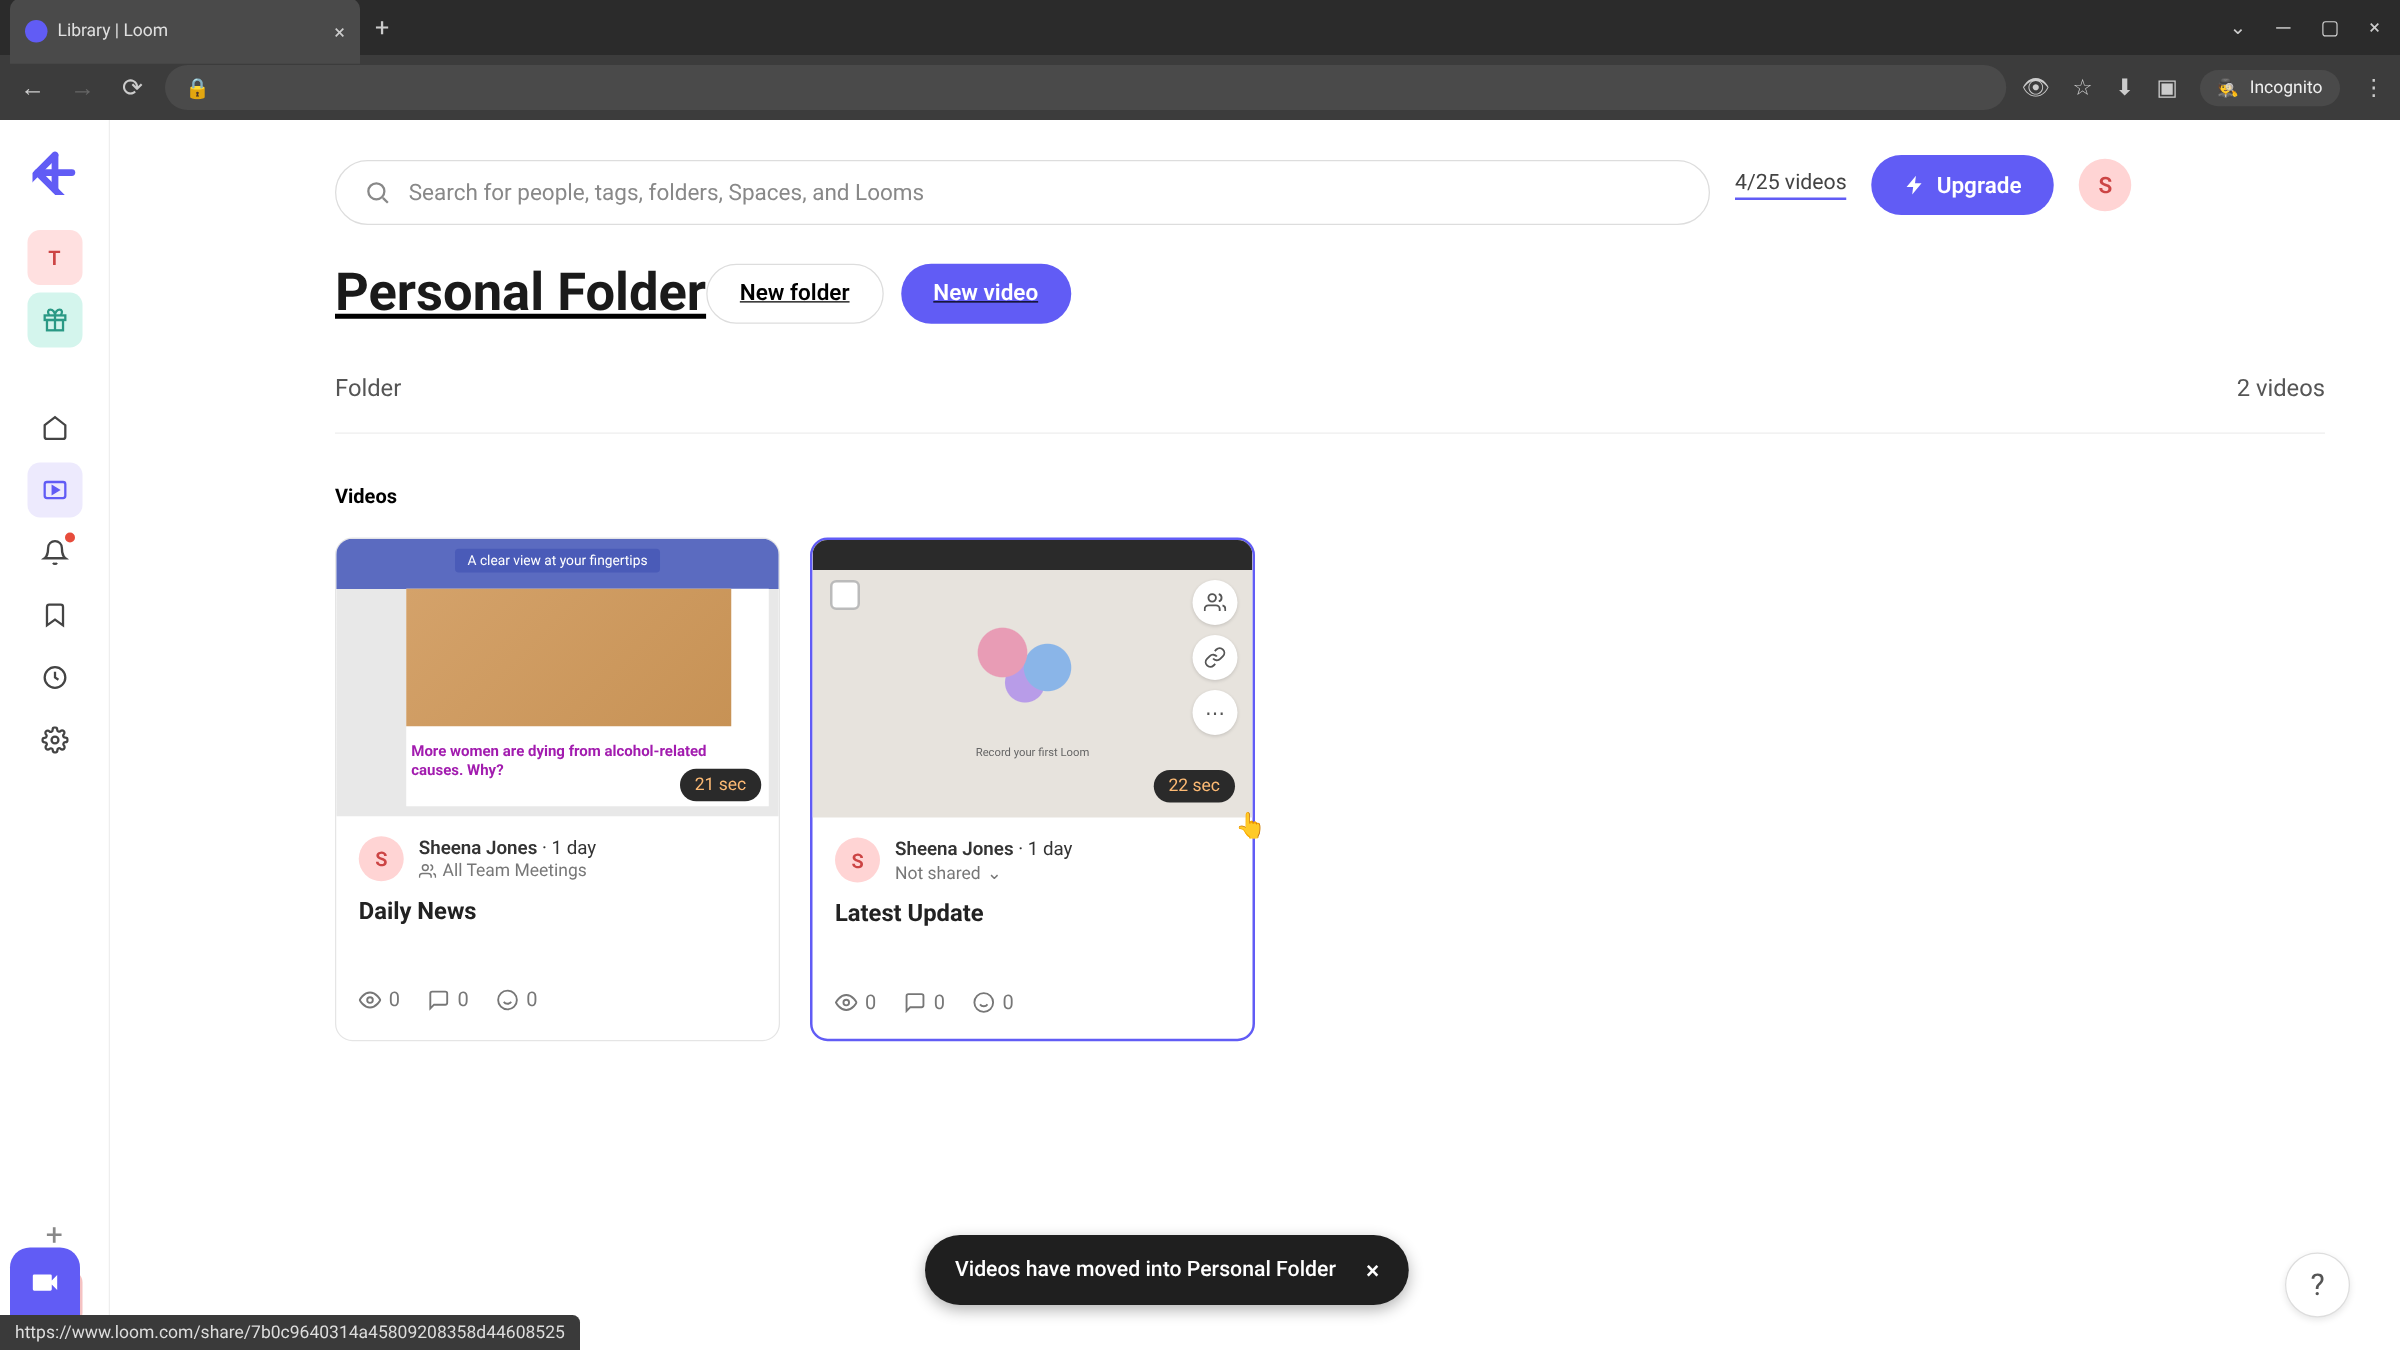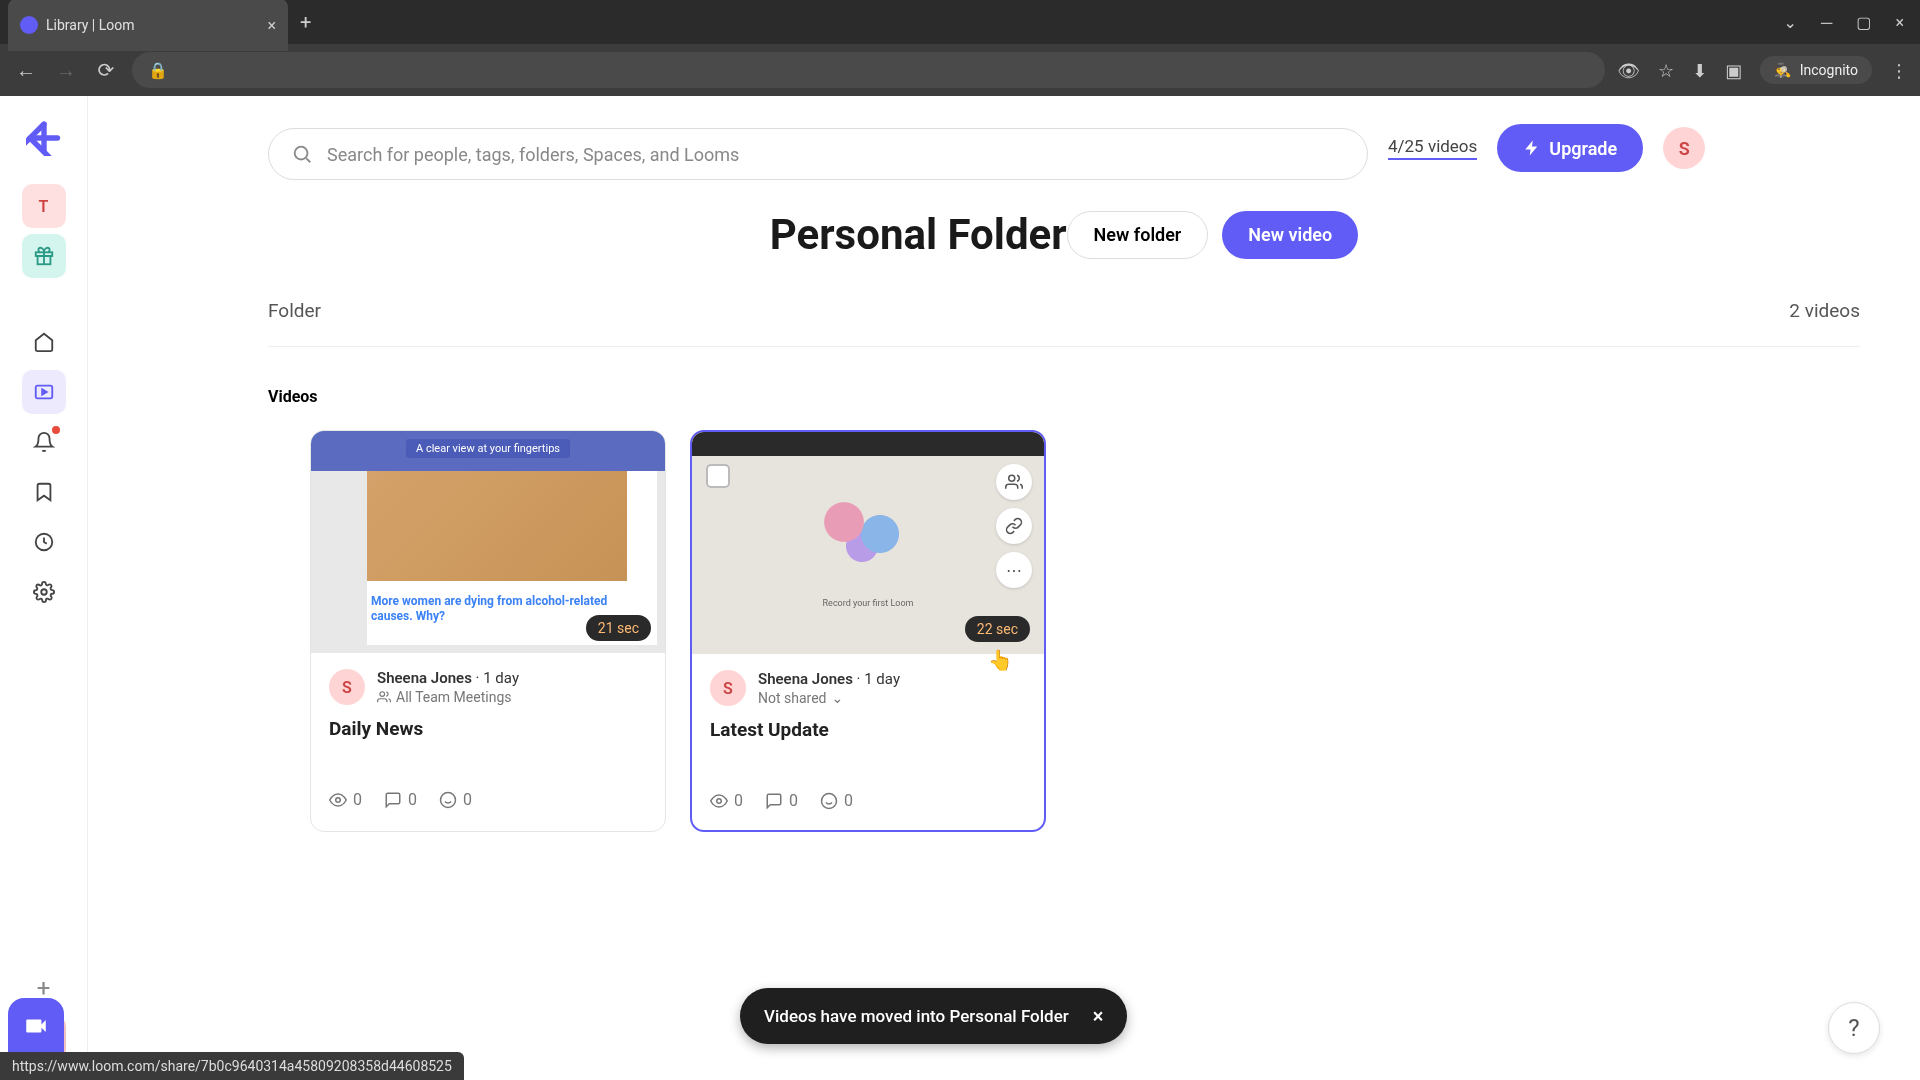--- a/index.html
+++ b/index.html
@@ -35,39 +35,39 @@
 .sidebar-item.avatar-a { background: #f5c2c2; color: #a33; font-weight: 600; font-size: 15px; }
 .badge-dot { position: absolute; top: 6px; right: 6px; width: 8px; height: 8px; background: #e74c3c; border-radius: 50%; }
 
 .main { flex: 1; padding: 20px 60px 20px 180px; overflow-y: auto; }
 .top-bar { display: flex; align-items: center; gap: 20px; margin-bottom: 30px; }
 .search-box { flex: 1; max-width: 1100px; border: 1px solid #ddd; border-radius: 28px; height: 52px; display: flex; align-items: center; padding: 0 22px; gap: 14px; color: #888; font-size: 18px; margin-top: 12px; }
 .video-count { font-size: 17px; color: #444; border-bottom: 2px solid #615cf5; padding-bottom: 2px; }
 .upgrade-btn { background: #615cf5; color: #fff; border: none; border-radius: 28px; height: 48px; padding: 0 26px; font-size: 18px; font-weight: 600; display: flex; align-items: center; gap: 8px; cursor: pointer; }
 .user-avatar { width: 42px; height: 42px; border-radius: 50%; background: #ffd4d4; color: #c44; display: flex; align-items: center; justify-content: center; font-weight: 600; font-size: 18px; cursor: pointer; }
 
-.page-header { display: flex; align-items: center; justify-content: center; margin-bottom: 40px; }
+.page-header { display: flex; align-items: center; justify-content: flex-start; margin-bottom: 40px; text-decoration: underline; }
 .page-title { font-size: 42px; font-weight: 700; color: #1a1a1a; }
 .header-actions { display: flex; gap: 14px; }
 .btn-outline { background: #fff; border: 1px solid #ddd; border-radius: 26px; height: 48px; padding: 0 26px; font-size: 18px; font-weight: 600; cursor: pointer; }
 .btn-primary { background: #615cf5; color: #fff; border: none; border-radius: 26px; height: 48px; padding: 0 26px; font-size: 18px; font-weight: 600; cursor: pointer; }
 
 .folder-row { display: flex; justify-content: space-between; font-size: 19px; color: #555; padding-bottom: 24px; border-bottom: 1px solid #eee; margin-bottom: 40px; }
 
 .section-title { font-size: 16px; font-weight: 700; margin-bottom: 24px; }
 
-.video-grid { display: flex; gap: 24px; margin-left: 42px; }
+.video-grid { display: flex; gap: 24px; }
 .video-card { width: 356px; border: 1px solid #e5e5e5; border-radius: 14px; overflow: hidden; background: #fff; }
 .video-card.selected { border: 2px solid #615cf5; }
 .thumb { height: 222px; background: #d8d4e8; position: relative; overflow: hidden; }
 .thumb1 { background: linear-gradient(180deg, #5b6bc0 0%, #5b6bc0 18%, #e8e8e8 18%); }
 .thumb-banner { position: absolute; top: 8px; left: 50%; transform: translateX(-50%); background: #4a5bb8; color: #fff; font-size: 11px; padding: 3px 10px; border-radius: 3px; white-space: nowrap; }
 .thumb-content1 { position: absolute; top: 40px; left: 56px; right: 8px; bottom: 8px; background: #fff; }
 .thumb-img { position: absolute; left: 0; top: 0; width: 260px; height: 110px; background: linear-gradient(135deg,#d4a26a,#c79255); }
-.thumb-caption { position: absolute; left: 4px; bottom: 22px; font-size: 12px; font-weight: 700; width: 260px; line-height: 1.2; color: #3b82f6; }
+.thumb-caption { position: absolute; left: 4px; bottom: 22px; font-size: 12px; font-weight: 700; width: 260px; line-height: 1.2; color: #a21caf; }
 .thumb2 { background: #e7e3dd; }
 .thumb2-bar { height: 24px; background: #2a2a2a; }
 .thumb2-art { position: absolute; top: 58px; left: 50%; transform: translateX(-50%); width: 120px; height: 80px; background: radial-gradient(circle at 30% 40%, #e89cb5 20%, transparent 21%), radial-gradient(circle at 60% 55%, #8ab5e8 22%, transparent 23%), radial-gradient(circle at 45% 70%, #b89ce8 18%, transparent 19%); }
 .thumb2-text { position:absolute; bottom: 46px; left:0; right:0; text-align:center; font-size:9px; color:#666;}
 .duration { position: absolute; bottom: 12px; right: 14px; background: #2a2a2a; color: #fdba74; font-size: 14px; font-weight: 400; padding: 5px 12px; border-radius: 16px; }
 .thumb-checkbox { position: absolute; top: 32px; left: 14px; width: 24px; height: 24px; border: 2px solid #bbb; border-radius: 5px; background: #fff; }
 .thumb-actions { position: absolute; top: 32px; right: 12px; display: flex; flex-direction: column; gap: 8px; }
 .thumb-action { width: 36px; height: 36px; border-radius: 50%; background: #fff; display: flex; align-items: center; justify-content: center; cursor: pointer; box-shadow: 0 1px 3px rgba(0,0,0,.15); color: #555; }
 
 .card-body { padding: 16px 18px 20px; }

